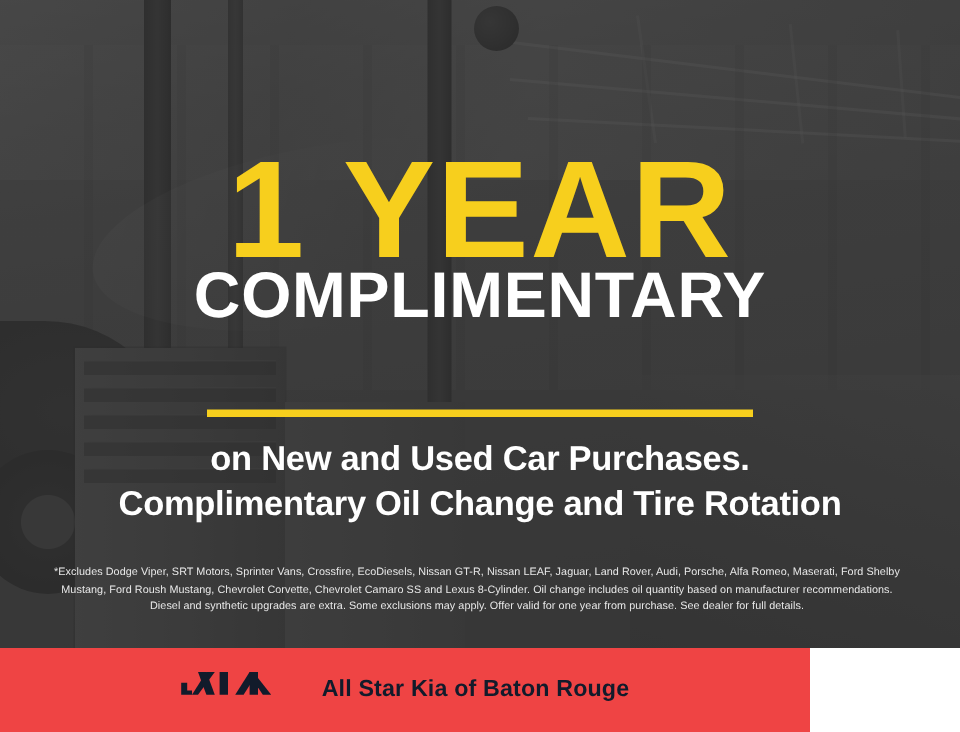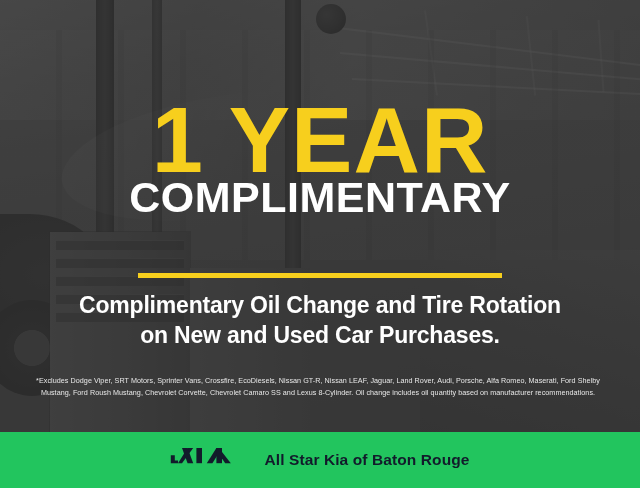--- a/index.html
+++ b/index.html
@@ -228,23 +228,23 @@
     color: #e8e8e8;
     letter-spacing: 0.05px;
   }
   .disclaimer .dline { display: block; }
 
   
   .footer {
     position: absolute;
     left: 0;
     top: 432px;
-    width: 640px;
+    width: 540px;
     height: 56px;
-    background: #22c55e;
+    background: #ef4444;
     display: flex;
     align-items: center;
     justify-content: center;
   }
   .footer-inner {
     display: flex;
     align-items: center;
     gap: 22px;
   }
   .kia-logo { display: block; }
@@ -300,27 +300,28 @@
 
     <div class="headline">1 YEAR</div>
 
     <div class="subhead">
       <span class="line1">COMPLIMENTARY</span>
     </div>
 
     <div class="rule"></div>
 
     <div class="tagline">
+      <span class="tline">on New and Used Car Purchases.</span>
       <span class="tline">Complimentary Oil Change and Tire Rotation</span>
-      <span class="tline">on New and Used Car Purchases.</span>
     </div>
 
     <div class="disclaimer">
       <span class="dline">*Excludes Dodge Viper, SRT Motors, Sprinter Vans, Crossfire, EcoDiesels, Nissan GT-R, Nissan LEAF, Jaguar, Land Rover, Audi, Porsche, Alfa Romeo, Maserati, Ford Shelby</span>
       <span class="dline">Mustang, Ford Roush Mustang, Chevrolet Corvette, Chevrolet Camaro SS and Lexus 8-Cylinder. Oil change includes oil quantity based on manufacturer recommendations.</span>
+      <span class="dline">Diesel and synthetic upgrades are extra. Some exclusions may apply. Offer valid for one year from purchase. See dealer for full details.</span>
     </div>
 
   </div>
 
   <div class="footer">
     <div class="footer-inner">
 
       <span class="kia-logo">
         <svg width="72" height="22" viewBox="0 0 180 54" aria-hidden="true">
           <g fill="#121b2b">

